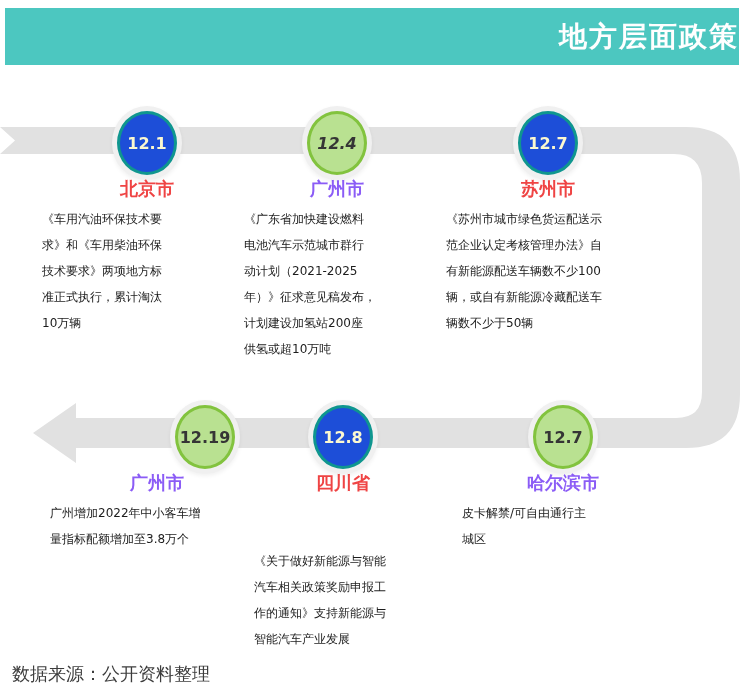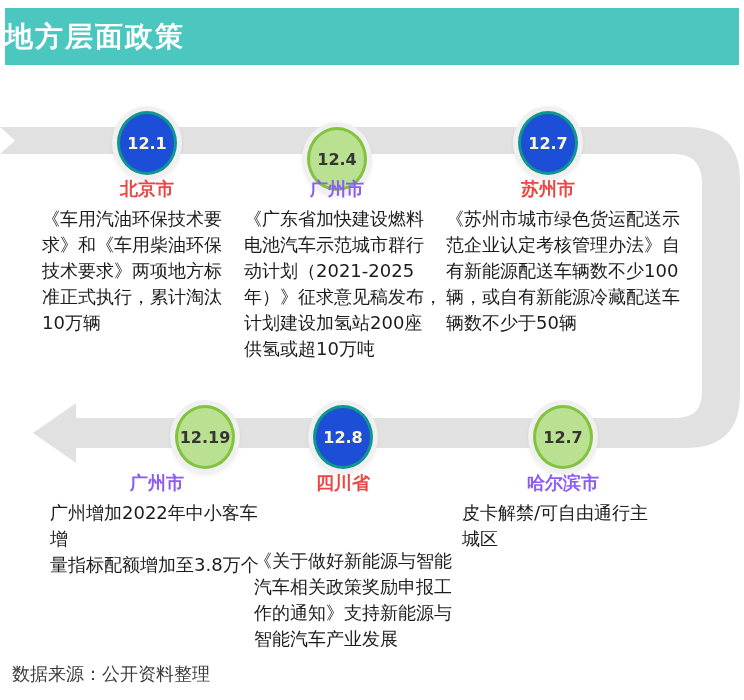--- a/index.html
+++ b/index.html
@@ -2,49 +2,49 @@
 <html><head>
 <meta charset="utf-8">
 <style>
   html,body{margin:0;padding:0;}
   body{
     width:744px;height:700px;position:relative;background:#ffffff;
     font-family:"DejaVu Sans","Liberation Sans",sans-serif;overflow:hidden;
   }
   .banner{
     position:absolute;left:5px;right:5px;top:8px;height:57px;
-    background:#4cc7c0;display:flex;align-items:center;justify-content:flex-start;
+    background:#4cc7c0;display:flex;align-items:center;justify-content:flex-end;
   }
   .banner h1{
     margin:0;color:#ffffff;font-size:28px;font-weight:bold;letter-spacing:2px;
   }
   svg.band{position:absolute;left:0;top:0;width:744px;height:700px;}
   .circle{
     position:absolute;width:54px;height:58px;border-radius:50%;
     display:flex;align-items:center;justify-content:center;
     font-weight:bold;font-size:16px;
     box-shadow:0 0 0 5px #f0f0f0, 0 2px 4px 5px rgba(0,0,0,0.06);
   }
   .circle.teal{background:#1d4ed8;border:3px solid #0f968f;color:#fbf8d0;}
   .circle.green{background:#b9e191;border:3px solid #82c33e;color:#353535;}
   .city{
     position:absolute;width:160px;text-align:center;
     font-size:18px;font-weight:bold;
   }
   .city.blue{color:#ef4444;}
   .city.greenlbl{color:#8b5cf6;}
   .desc{
-    position:absolute;font-size:18px;color:#1c1c1c;line-height:26px;
+    position:absolute;font-size:12px;color:#1c1c1c;line-height:26px;
     white-space:pre-line;text-align:left;
   }
   .footer{
     position:absolute;left:12px;top:662px;font-size:18px;color:#3c3c3c;
   }
   
-  .c0{left:117px;top:111px;} .c1{left:307px;top:127px;} .c2{left:518px;top:111px;}
+  .c0{left:117px;top:111px;} .c1{left:307px;top:111px;font-style:italic;} .c2{left:518px;top:111px;}
   .c3{left:127px;top:405px;margin-left:48px;} .c4{left:313px;top:405px;} .c5{left:533px;top:405px;}
   
   .n0{left:67px;top:177px;} .n1{left:257px;top:177px;} .n2{left:468px;top:177px;}
   .n3{left:77px;top:471px;} .n4{left:263px;top:471px;} .n5{left:483px;top:471px;}
   
   .d0{left:42px;top:206px;width:216px;}
   .d1{left:244px;top:206px;width:222px;}
   .d2{left:446px;top:206px;width:262px;}
   .d3{left:50px;top:500px;width:222px;}
   .d4{left:254px;top:500px;width:226px;margin-top:48px;}

